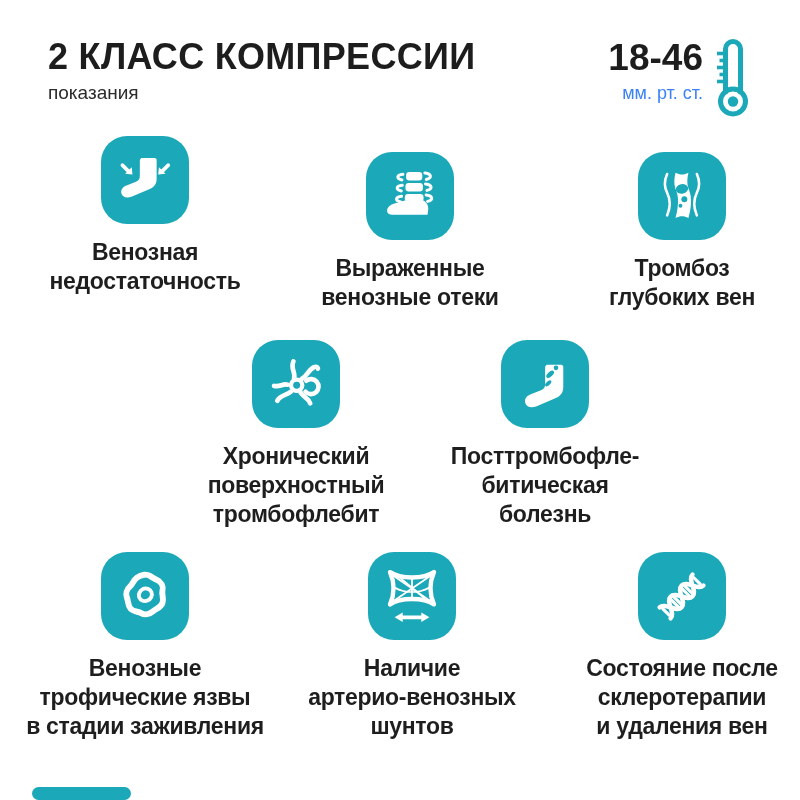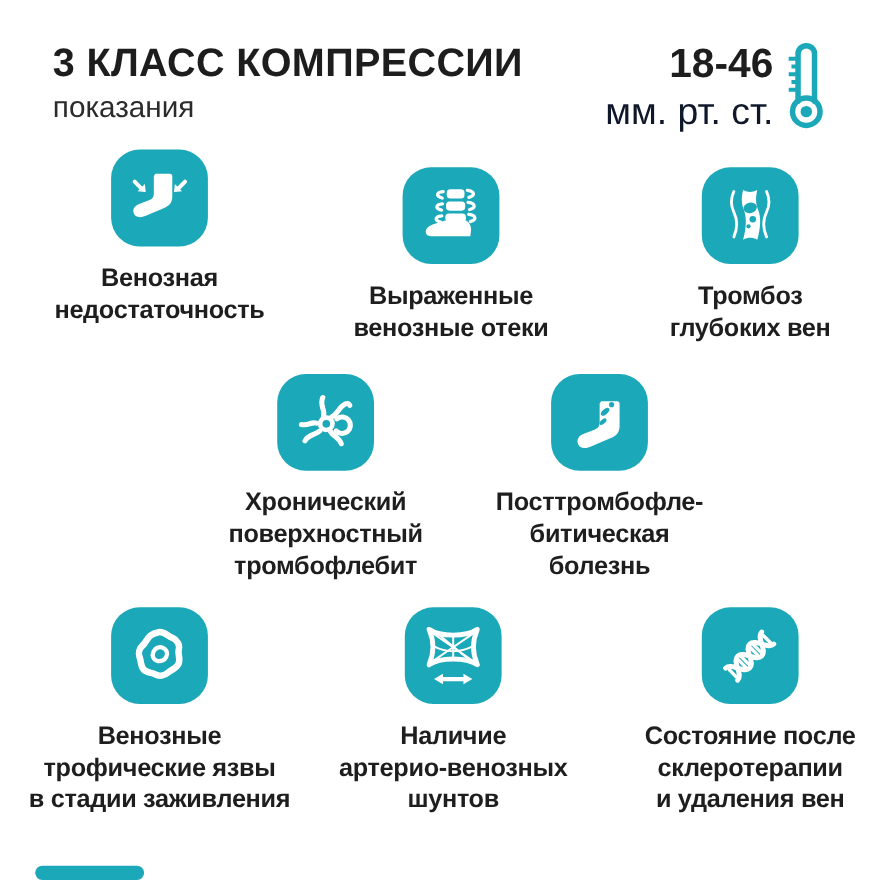--- a/index.html
+++ b/index.html
@@ -8,27 +8,27 @@
   .canvas {
     position:relative; width:800px; height:800px; background:#fff;
     font-family:"Liberation Sans", sans-serif; color:var(--text); overflow:hidden;
   }
   .title {
     position:absolute; left:48px; top:36px;
     font-size:36px; font-weight:700; letter-spacing:0.3px; color:#1d1d1d;
   }
   .subtitle {
     position:absolute; left:48px; top:82px;
-    font-size:27px; font-weight:400; color:#2b2b2b;
+    font-size:19px; font-weight:400; color:#2b2b2b;
   }
   .pressure {
     position:absolute; right:97px; top:38px; text-align:right;
   }
   .pressure-value { font-size:37px; font-weight:700; line-height:40px; color:#1d1d1d; }
-  .pressure-unit  { font-size:34px; font-weight:400; margin-top:5px; color:#0f172a; }
+  .pressure-unit  { font-size:18px; font-weight:400; margin-top:5px; color:#3b82f6; }
   .thermo { position:absolute; left:712px; top:38px; }
   .teal-stroke { stroke:var(--accent); }
   .teal-fill { fill:var(--accent); }
 
   .item { position:absolute; width:240px; text-align:center; }
   .tile {
     width:88px; height:88px; margin:0 auto; background:var(--accent);
     border-radius:26px; display:flex; align-items:center; justify-content:center;
   }
   .label {
@@ -38,21 +38,21 @@
   .footer-bar {
     position:absolute; left:32px; top:787px; width:99px; height:13px;
     border-radius:7px; background:var(--accent);
   }
 </style>
 </head>
 <body>
 
 <div class="canvas">
 
-  <div class="title">3 КЛАСС КОМПРЕССИИ</div>
+  <div class="title">2 КЛАСС КОМПРЕССИИ</div>
   <div class="subtitle">показания</div>
 
   <div class="pressure">
     <div class="pressure-value">18-46</div>
     <div class="pressure-unit">мм. рт. ст.</div>
   </div>
 
   <svg class="thermo" width="42" height="82" viewBox="0 0 42 82">
     <g class="teal-stroke" fill="none" stroke-linecap="round">
       <path stroke-width="5" d="M13.5 54 V11 A7.5 7.5 0 0 1 28.5 11 V54"></path>

